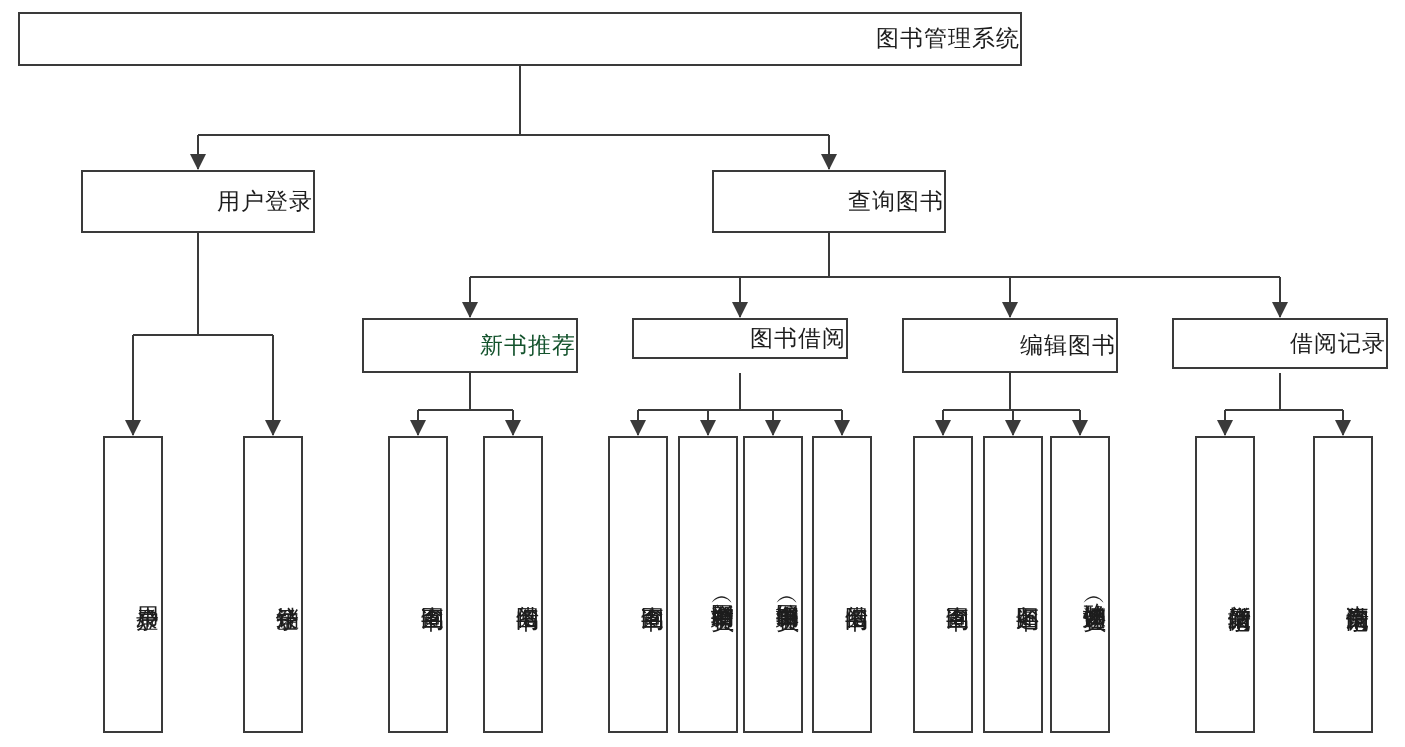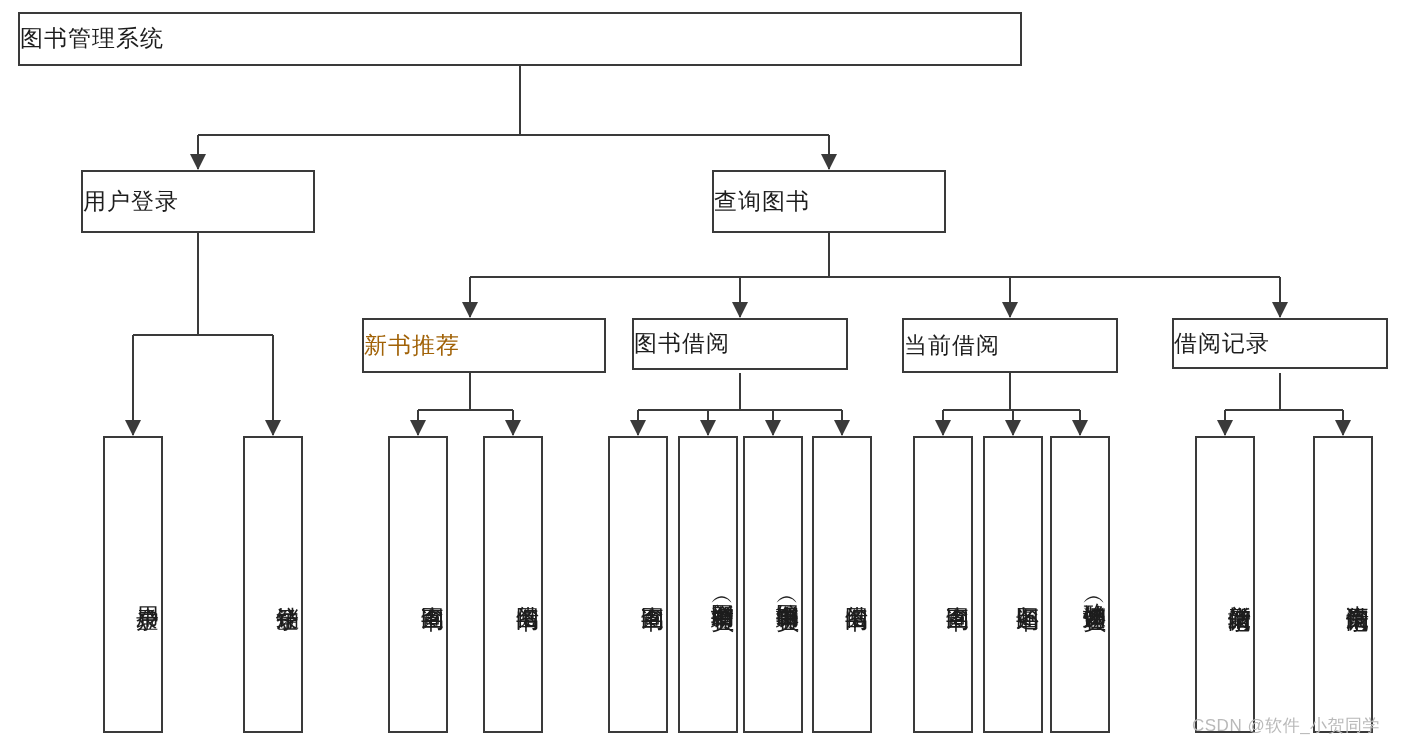--- a/index.html
+++ b/index.html
@@ -25,21 +25,21 @@
     height: 747px;
     pointer-events: none;
   }
   .node {
     position: absolute;
     box-sizing: border-box;
     background: #ffffff;
     border: 2px solid #3a3a3a;
     display: flex;
     align-items: center;
-    justify-content: flex-start;
+    justify-content: flex-end;
     color: #1d1d1d;
     z-index: 2;
   }
   .node.horiz {
     font-size: 23px;
     letter-spacing: 1px;
     line-height: 1.1;
   }
   .node.vert {
     font-size: 23px;
@@ -126,28 +126,28 @@
   <div id="nodes-layer">
       <div class="node horiz" style="left: 18px; top: 12px; width: 1004px; height: 54px; border-color: rgb(58, 58, 58); background: rgb(255, 255, 255); color: rgb(29, 29, 29);">
         <span class="label">图书管理系统</span>
       </div>
       <div class="node horiz" style="left: 81px; top: 170px; width: 234px; height: 63px; border-color: rgb(58, 58, 58); background: rgb(255, 255, 255); color: rgb(29, 29, 29);">
         <span class="label">用户登录</span>
       </div>
       <div class="node horiz" style="left: 712px; top: 170px; width: 234px; height: 63px; border-color: rgb(58, 58, 58); background: rgb(255, 255, 255); color: rgb(29, 29, 29);">
         <span class="label">查询图书</span>
       </div>
-      <div class="node horiz" style="left: 362px; top: 318px; width: 244px; height: 55px; border-color: rgb(58, 58, 58); background: rgb(255, 255, 255); color: #a16207;">
+      <div class="node horiz" style="left: 362px; top: 318px; width: 216px; height: 55px; border-color: rgb(58, 58, 58); background: rgb(255, 255, 255); color: #14532d;">
         <span class="label">新书推荐</span>
       </div>
-      <div class="node horiz" style="left: 632px; top: 318px; width: 216px; height: 52px; border-color: rgb(58, 58, 58); background: rgb(255, 255, 255); color: rgb(29, 29, 29);">
+      <div class="node horiz" style="left: 632px; top: 318px; width: 216px; height: 41px; border-color: rgb(58, 58, 58); background: rgb(255, 255, 255); color: rgb(29, 29, 29);">
         <span class="label">图书借阅</span>
       </div>
       <div class="node horiz" style="left: 902px; top: 318px; width: 216px; height: 55px; border-color: rgb(58, 58, 58); background: rgb(255, 255, 255); color: rgb(29, 29, 29);">
-        <span class="label">当前借阅</span>
+        <span class="label">编辑图书</span>
       </div>
       <div class="node horiz" style="left: 1172px; top: 318px; width: 216px; height: 51px; border-color: rgb(58, 58, 58); background: rgb(255, 255, 255); color: rgb(29, 29, 29);">
         <span class="label">借阅记录</span>
       </div>
       <div class="node vert" style="left: 103px; top: 436px; width: 60px; height: 297px; border-color: rgb(58, 58, 58); background: rgb(255, 255, 255); color: rgb(29, 29, 29);">
         <span class="label">用户登录</span>
       </div>
       <div class="node vert" style="left: 243px; top: 436px; width: 60px; height: 297px; border-color: rgb(58, 58, 58); background: rgb(255, 255, 255); color: rgb(29, 29, 29);">
         <span class="label">注销登录</span>
       </div>
@@ -178,14 +178,13 @@
       <div class="node vert" style="left: 1050px; top: 436px; width: 60px; height: 297px; border-color: rgb(58, 58, 58); background: rgb(255, 255, 255); color: rgb(29, 29, 29);">
         <span class="label">确认归还（管理员）</span>
       </div>
       <div class="node vert" style="left: 1195px; top: 436px; width: 60px; height: 297px; border-color: rgb(58, 58, 58); background: rgb(255, 255, 255); color: rgb(29, 29, 29);">
         <span class="label">新增借阅记录</span>
       </div>
       <div class="node vert" style="left: 1313px; top: 436px; width: 60px; height: 297px; border-color: rgb(58, 58, 58); background: rgb(255, 255, 255); color: rgb(29, 29, 29);">
         <span class="label">查询借阅记录</span>
       </div>
     </div>
-  <div class="watermark" style="left:1192px; top:714px;">CSDN @软件_小贺同学</div>
 </div>
 
 </body></html>

